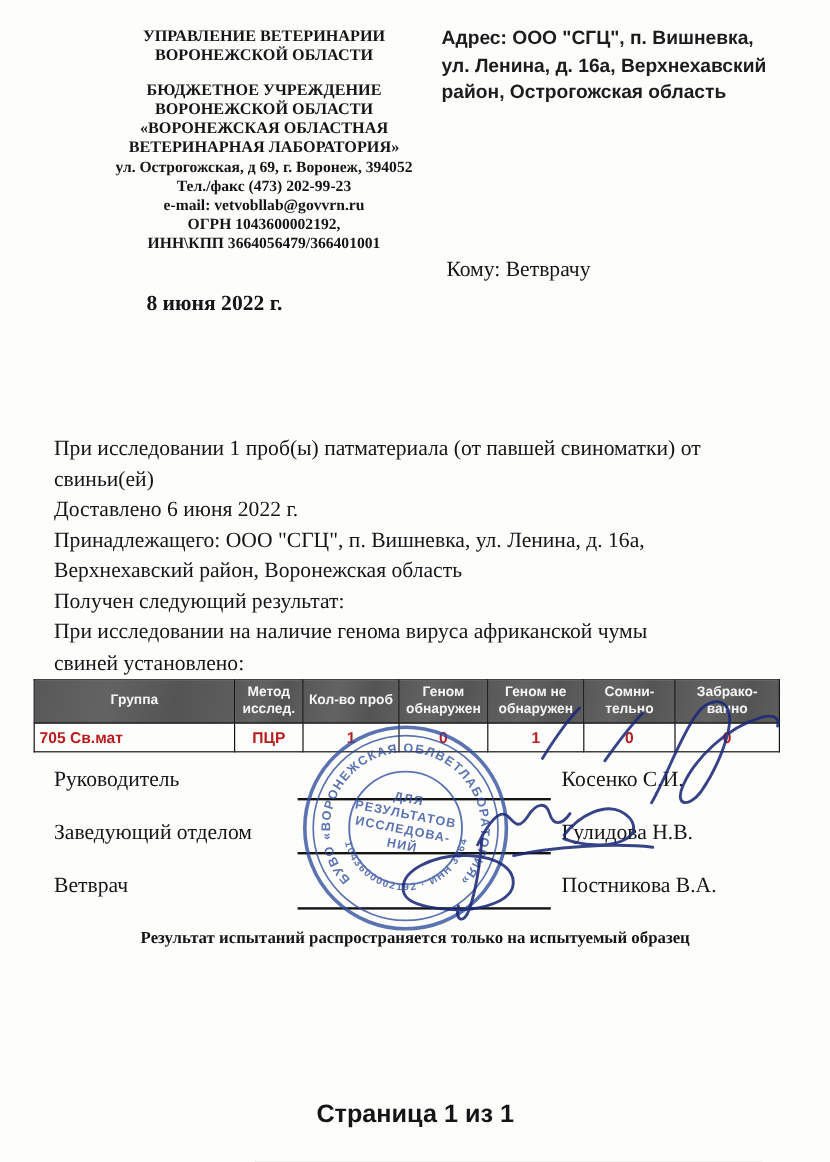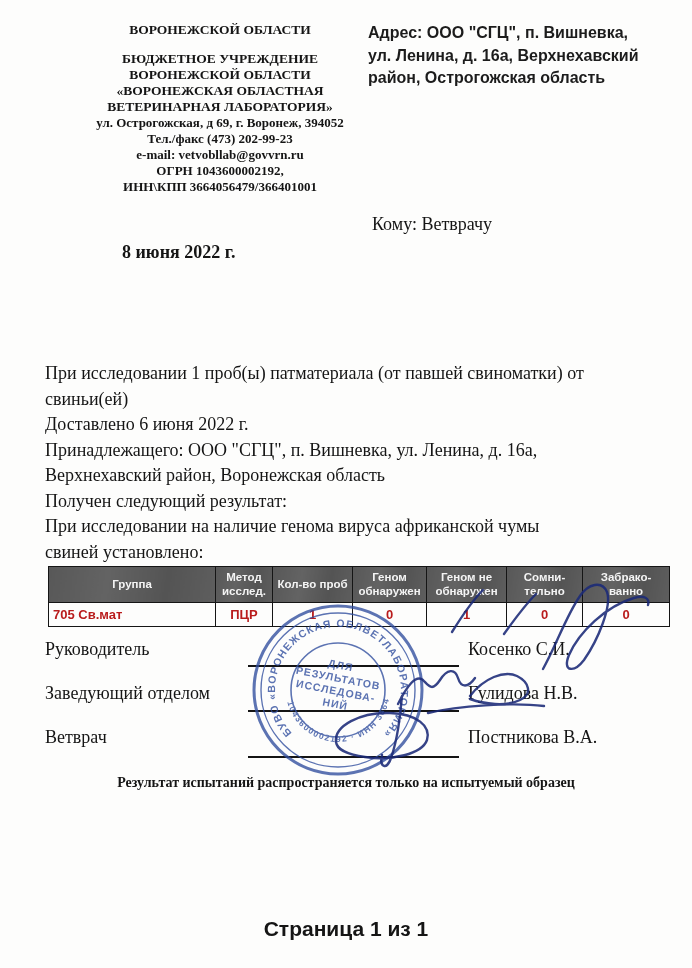--- a/index.html
+++ b/index.html
@@ -21,21 +21,21 @@
     font-weight:bold; font-size:16px; line-height:22.5px; color:#1c1c1c;
   }
   .recipient-to { position:absolute; left:372px; top:214px; font-size:18px; }
   .doc-date { position:absolute; left:122px; top:242px; font-size:18px; font-weight:bold; }
   
   .doc-title { position:absolute; left:0; top:292px; width:100%; text-align:center; font-weight:bold; font-size:20px; line-height:27px; }
   
   .body-text { position:absolute; left:45px; top:361px; width:618px; font-size:18px; line-height:25.5px; }
   .body-text .line { display:block; }
   
-  .results { position:absolute; left:48px; top:566px; width:621px; border-collapse:collapse; table-layout:fixed;
+  .results { position:absolute; left:28px; top:566px; width:621px; border-collapse:collapse; table-layout:fixed;
              font-family:"Liberation Sans","DejaVu Sans",sans-serif; font-weight:bold; }
   .results th, .results td { border:1.6px solid #151515; }
   .results th {
     background:linear-gradient(100deg,#585858,#636363 35%,#545454 70%,#5e5e5e);
     color:#f4f4f4; font-size:11.5px; line-height:13.5px; padding:4px 2px; font-weight:bold;
   }
   .results td { font-size:13px; text-align:center; padding:3px 4px; height:24px; color:#b91c1c; }
   .results td.cell-left { text-align:left; }
   
   .sig-role { position:absolute; left:45px; font-size:18px; }
@@ -50,20 +50,21 @@
   .stamp-ring { font-family:"Liberation Sans","DejaVu Sans",sans-serif; font-weight:bold; font-size:10.5px; letter-spacing:1.1px; }
   .stamp-ring-small { font-family:"Liberation Sans","DejaVu Sans",sans-serif; font-weight:bold; font-size:8.5px; letter-spacing:1.4px; }
   .stamp-center { font-family:"Liberation Sans","DejaVu Sans",sans-serif; font-weight:bold; font-size:10.5px; letter-spacing:1px; text-anchor:middle; }
 </style>
 </head>
 <body>
 
 <div class="page">
 
   <div class="letterhead">
+    <div class="lh-org">УПРАВЛЕНИЕ ВЕТЕРИНАРИИ</div>
     <div class="lh-org">ВОРОНЕЖСКОЙ ОБЛАСТИ</div>
     <div class="lh-gap"></div>
     <div class="lh-org">БЮДЖЕТНОЕ УЧРЕЖДЕНИЕ</div>
     <div class="lh-org">ВОРОНЕЖСКОЙ ОБЛАСТИ</div>
     <div class="lh-org">«ВОРОНЕЖСКАЯ ОБЛАСТНАЯ</div>
     <div class="lh-org">ВЕТЕРИНАРНАЯ ЛАБОРАТОРИЯ»</div>
     <div class="lh-contact">ул. Острогожская, д 69, г. Воронеж, 394052</div>
     <div class="lh-contact">Тел./факс  (473) 202-99-23</div>
     <div class="lh-contact">e-mail: vetvobllab@govvrn.ru</div>
     <div class="lh-contact">ОГРН 1043600002192,</div>

